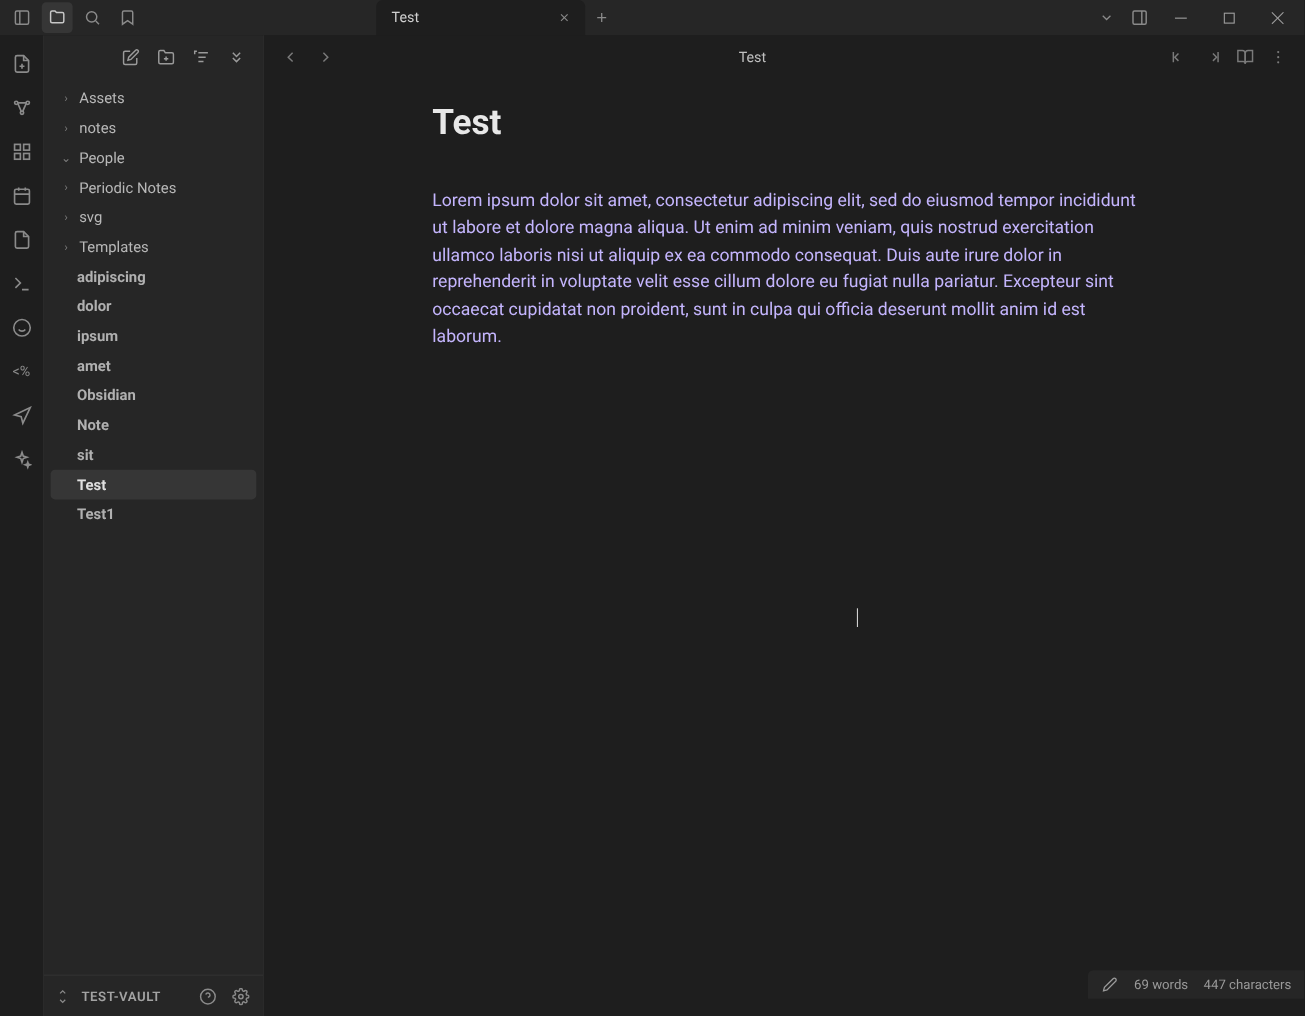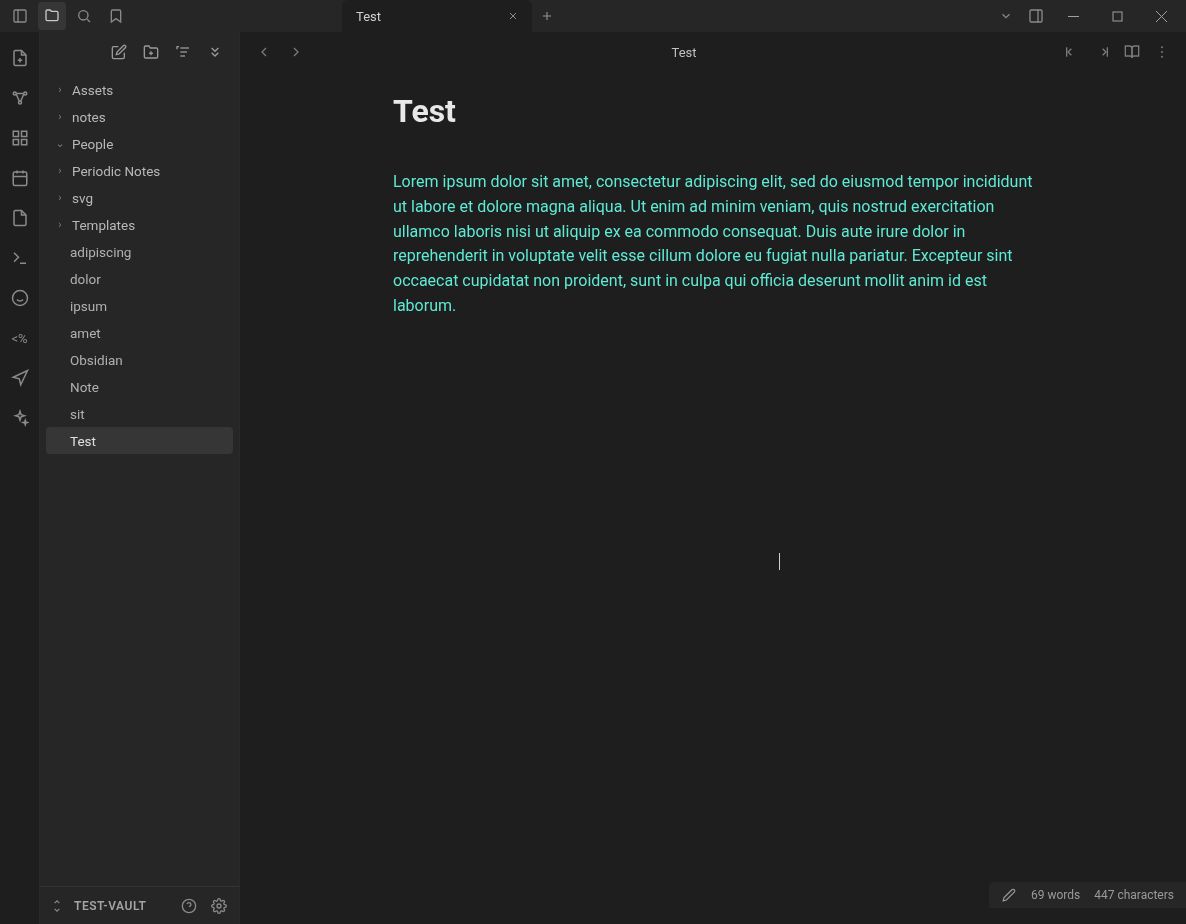--- a/index.html
+++ b/index.html
@@ -17,36 +17,36 @@
 .win-btn { width:42px; height:30px; display:flex; align-items:center; justify-content:center; color:#a0a0a0; cursor:pointer; }
 .body-row { flex:1; display:flex; overflow:hidden; }
 .ribbon { width:40px; background:#1e1e1e; display:flex; flex-direction:column; align-items:center; padding-top:14px; gap:16px; border-right:1px solid #2a2a2a; }
 .ribbon-icon { width:24px; height:24px; display:flex; align-items:center; justify-content:center; color:#8a8a8a; cursor:pointer; }
 .sidebar { width:200px; background:#262626; display:flex; flex-direction:column; border-right:1px solid #2a2a2a; }
 .sb-actions { height:40px; display:flex; align-items:center; justify-content:flex-end; gap:12px; padding:0 14px; }
 .sb-action { color:#9a9a9a; width:20px; height:20px; display:flex; align-items:center; justify-content:center; cursor:pointer; }
 .file-tree { flex:1; overflow-y:auto; padding:4px 6px; }
 .tree-item { display:flex; align-items:center; height:27px; padding-left:8px; font-size:13.5px; color:#b0b0b0; border-radius:4px; cursor:pointer; gap:6px; }
 .tree-item.folder { color:#b8b8b8; }
-.tree-item.file { padding-left:24px; }
+.tree-item.file { padding-left:24px;font-weight:bold; }
 .tree-item.active { background:#363636; color:#e0e0e0; }
 .chev { width:12px; color:#7a7a7a; font-size:11px; display:inline-flex; justify-content:center; }
 .sb-footer { height:38px; border-top:1px solid #333; display:flex; align-items:center; padding:0 10px; gap:10px; }
 .vault-sw { color:#8a8a8a; cursor:pointer; }
 .vault-name { flex:1; font-size:12px; font-weight:600; color:#a3a3a3; letter-spacing:0.5px; }
 .sb-ficon { color:#8a8a8a; cursor:pointer; width:20px; display:flex; justify-content:center; }
 .editor { flex:1; display:flex; flex-direction:column; background:#1e1e1e; position:relative; }
 .ed-header { height:40px; display:flex; align-items:center; padding:0 12px; gap:8px; }
 .ed-nav { color:#7a7a7a; width:24px; height:24px; display:flex; align-items:center; justify-content:center; cursor:pointer; border-radius:3px; }
 .ed-title { flex:1; text-align:center; font-size:13px; color:#c0c0c0; }
 .ed-right { display:flex; gap:6px; }
 .ed-content { flex:1; overflow-y:auto; padding:20px 0 40px 0; }
 .ed-inner { max-width:700px; margin:0 auto; padding:0 30px; }
 .doc-title { font-size:32px; font-weight:700; color:#e8e8e8; margin-bottom:30px; }
-.doc-body { font-size:16px; line-height:1.55; color:#5eead4;margin-top:40px; }
+.doc-body { font-size:16px; line-height:1.55; color:#c4b5fd;margin-top:40px; }
 .cursor-caret { position:absolute; left:539px; top:521px; width:1px; height:17px; background:#d0d0d0; }
 .statusbar { position:absolute; bottom:16px; right:0; height:26px; background:#262626; display:flex; align-items:center; padding:0 12px; gap:14px; font-size:12px; color:#9a9a9a; border-top-left-radius:5px; }
 .status-icon { width:16px; display:flex; align-items:center; justify-content:center; cursor:pointer; }
 svg { display:block; }
 </style>
 </head>
 <body>
 
 <div class="titlebar">
   <div class="tb-left">
@@ -264,20 +264,23 @@
           <span>Obsidian</span>
         </div>
         <div class="tree-item file">
           <span>Note</span>
         </div>
         <div class="tree-item file">
           <span>sit</span>
         </div>
         <div class="tree-item file active">
           <span>Test</span>
+        </div>
+        <div class="tree-item file">
+          <span>Test1</span>
         </div>
       </div>
     <div class="sb-footer">
       <span class="vault-sw">
           <svg width="14" height="14" viewBox="0 0 24 24" fill="none" stroke="currentColor" stroke-width="2">
             <polyline points="8 7 12 3 16 7"></polyline>
             <polyline points="8 17 12 21 16 17"></polyline>
           </svg>
         </span>
       <span class="vault-name">TEST-VAULT</span>

